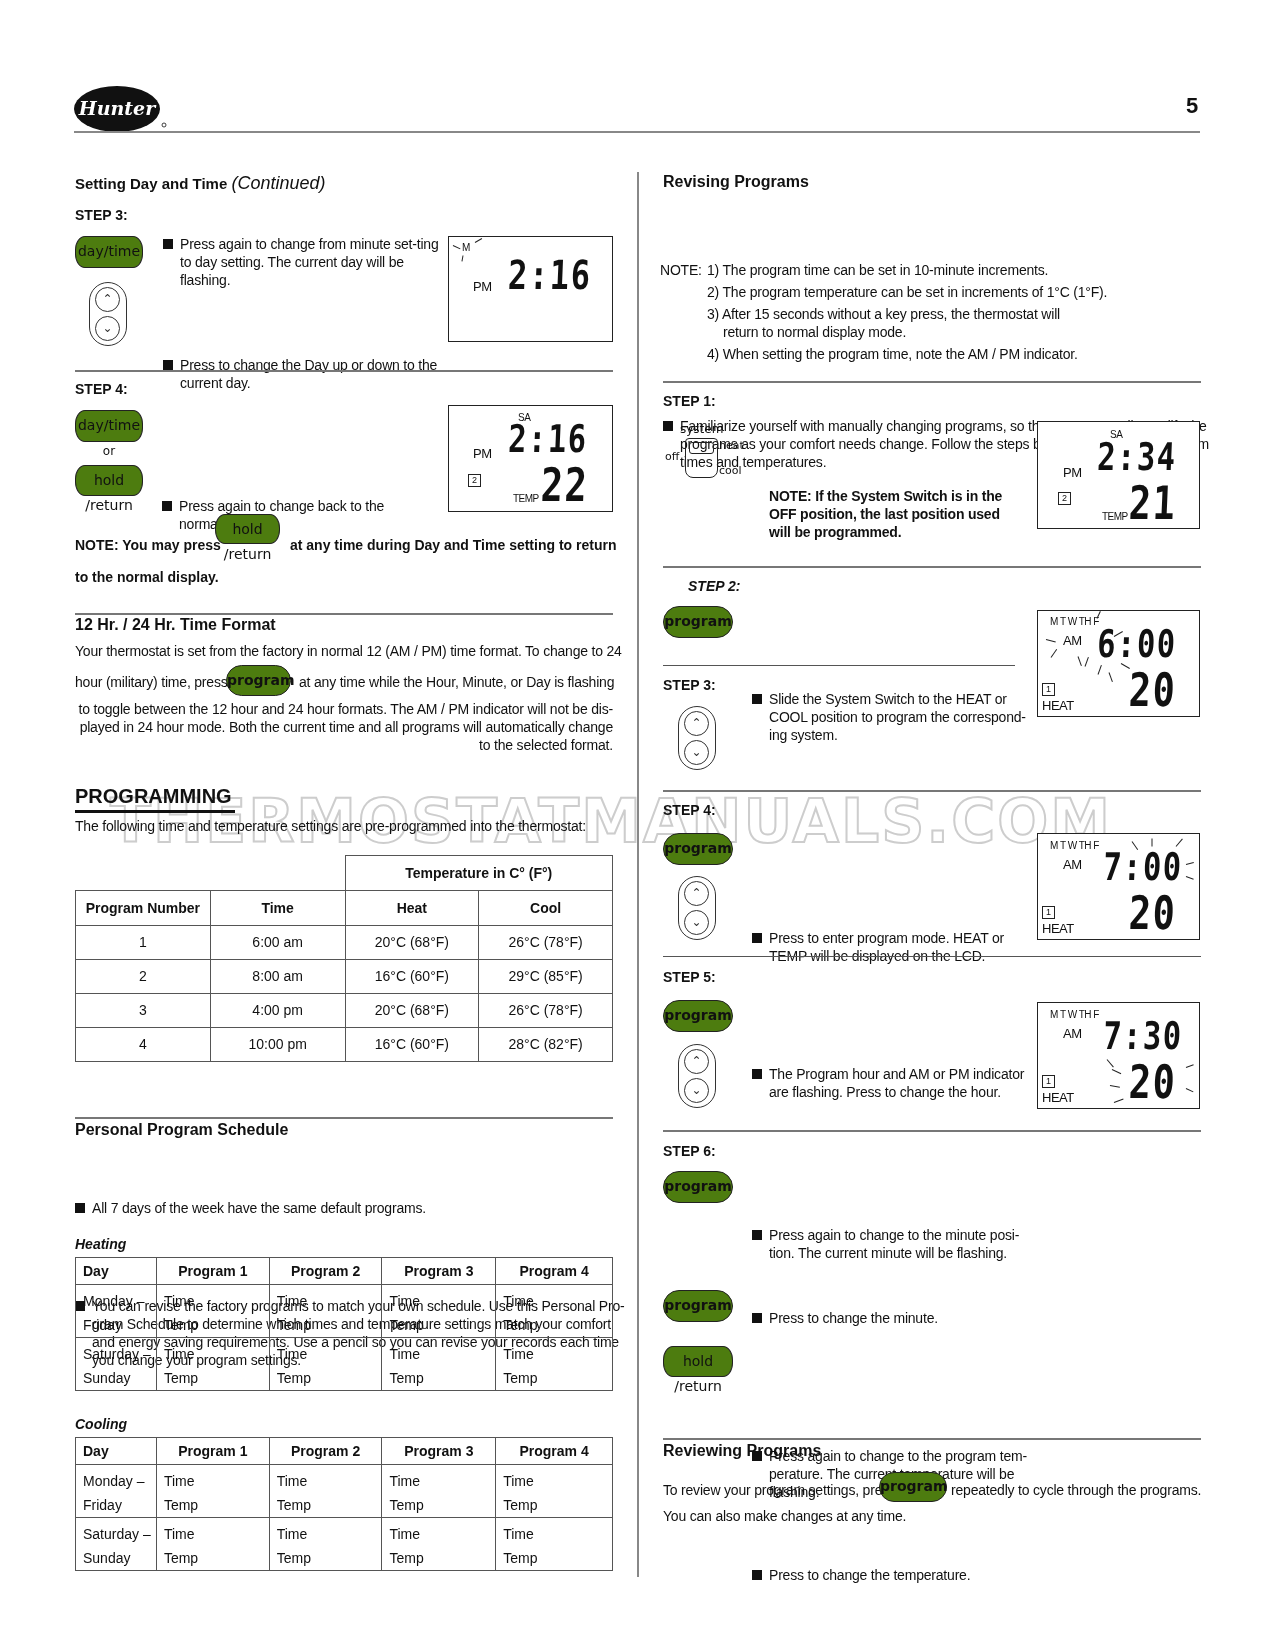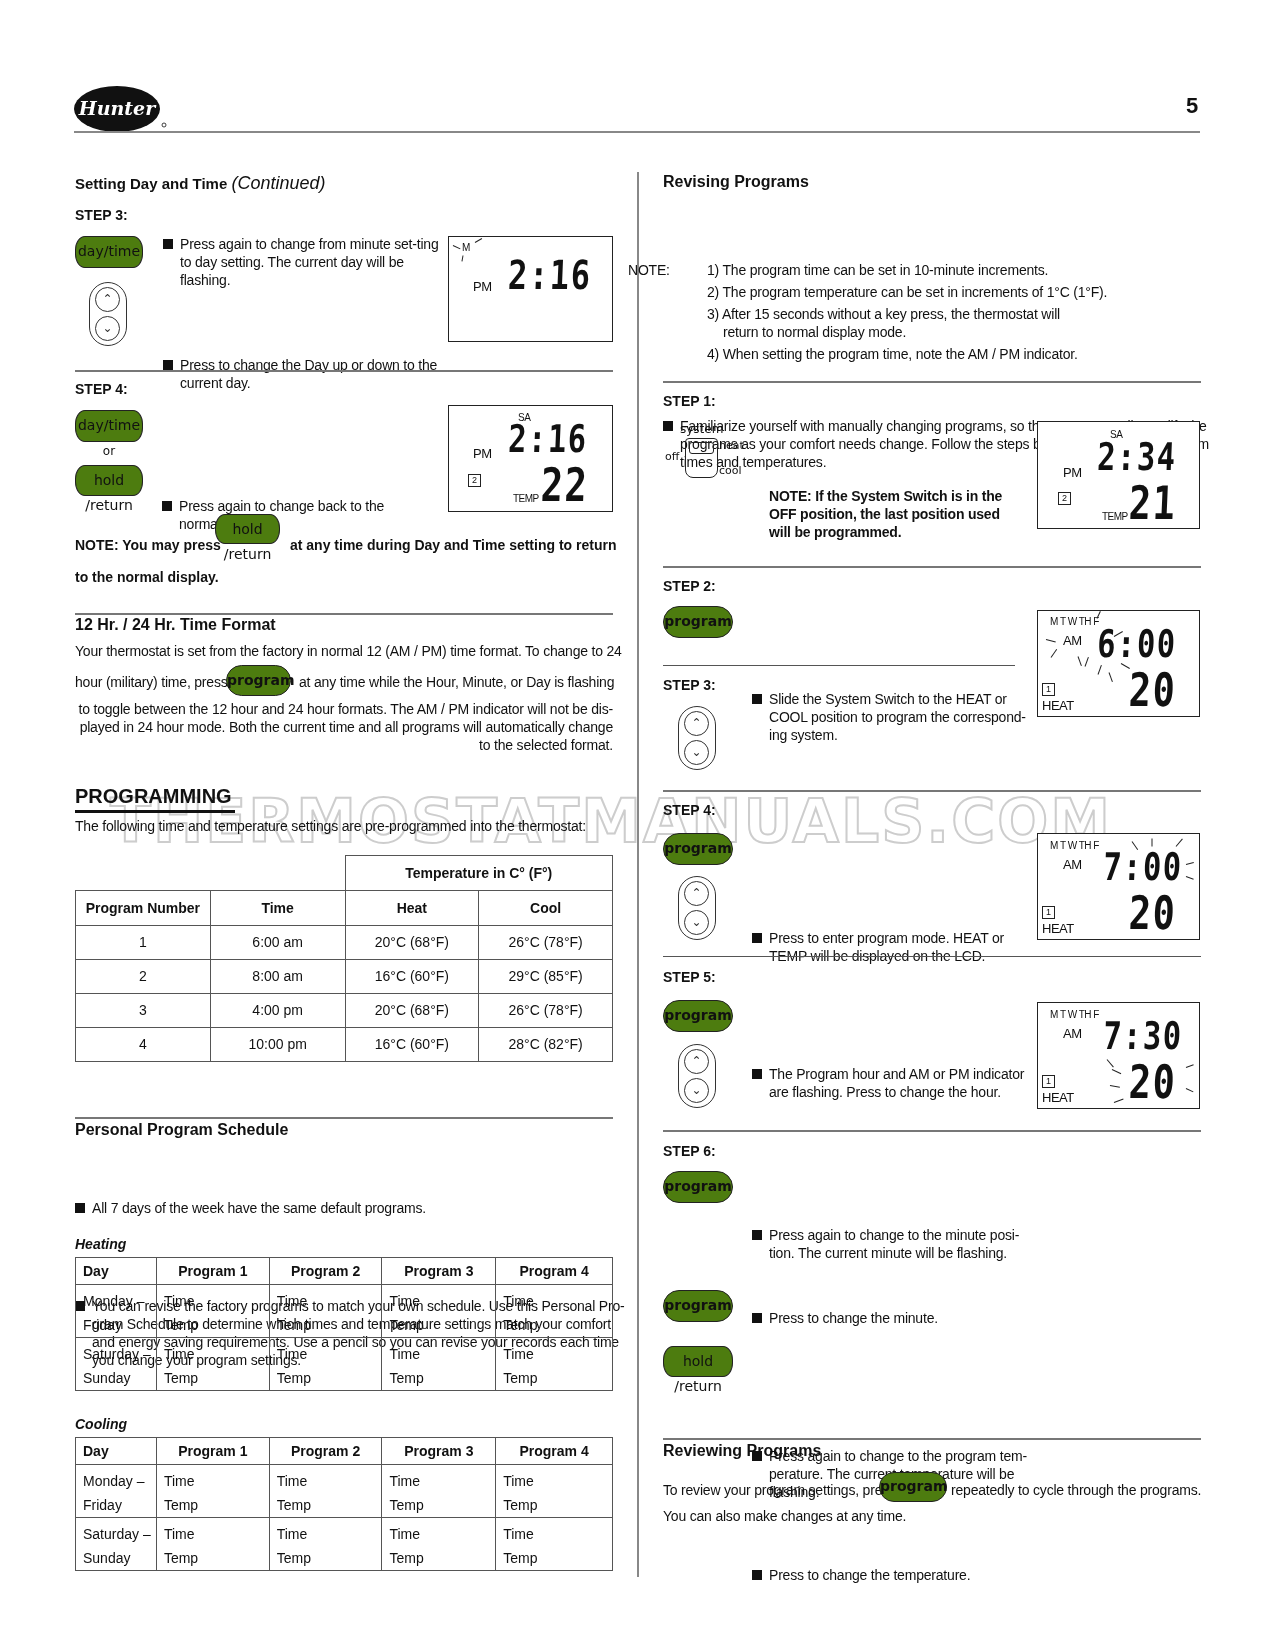--- a/index.html
+++ b/index.html
@@ -229,21 +229,21 @@
     <td><span>Time</span><br><span>Temp</span></td>
     <td><span>Time</span><br><span>Temp</span></td>
     <td><span>Time</span><br><span>Temp</span></td>
     <td><span>Time</span><br><span>Temp</span></td>
   </tr>
 </tbody>
   </table>
 
 <div class="abs h-sec" style="left:663px;top:173px;">Revising Programs</div>
 <div class="abs txt cond bullet" style="left:663px;top:201px;width:538px;">Familiarize yourself with manually changing programs, so that you can easily modify the programs as your comfort needs change. Follow the steps below to change the program times and temperatures.</div>
-<div class="abs txt cond" style="left:628px;top:261px;">NOTE:</div>
+<div class="abs txt cond" style="left:660px;top:261px;">NOTE:</div>
 <div class="abs txt cond" style="left:707px;top:261px;">1) The program time can be set in 10-minute increments.</div>
 <div class="abs txt cond" style="left:707px;top:283px;">2) The program temperature can be set in increments of 1°C (1°F).</div>
 <div class="abs txt cond" style="left:707px;top:305px;width:370px;text-indent:0;padding-left:16px;text-indent:-16px;">3) After 15 seconds without a key press, the thermostat will return to normal display mode.</div>
 <div class="abs txt cond" style="left:707px;top:345px;">4) When setting the program time, note the AM / PM indicator.</div>
 <div class="hrule" style="left:663px;top:381px;width:538px;"></div>
 
 <div class="abs h-step" style="left:663px;top:393px;">STEP 1:</div>
 <div class="abs" style="left:663px;top:420px;width:80px;height:60px;">
   <span class="abs" style="left:17px;top:2px;font-size:12px;font-family:'DejaVu Sans',sans-serif;">system</span>
   <span class="abs" style="left:2px;top:30px;font-size:11px;font-family:'DejaVu Sans',sans-serif;">off</span>
@@ -257,21 +257,21 @@
 <div class="lcd" style="left:1037px;top:421px;width:163px;height:108px;">
   <span class="lbl small" style="left:72px;top:7px;">SA</span>
   <span class="lbl" style="left:25px;top:43px;">PM</span>
   <span class="box" style="left:20px;top:70px;">2</span>
   <span class="lbl small" style="left:64px;top:89px;">TEMP</span>
   <span class="big" style="left:60px;top:16px;font-size:38px;">2:34</span>
   <span class="big" style="left:92px;top:58px;font-size:46px;">21</span>
 </div>
 <div class="hrule" style="left:663px;top:566px;width:538px;"></div>
 
-<div class="abs h-step" style="left:663px;top:578px;">STEP 2:</div>
+<div class="abs h-step" style="left:688px;top:578px;font-style:italic;">STEP 2:</div>
 <div class="key prog" style="left:663px;top:606px;width:70px;height:32px;line-height:29px;">program</div>
 <div class="abs txt cond bullet" style="left:752px;top:605px;width:270px;">Press to enter program mode. HEAT or TEMP will be displayed on the LCD.</div>
 <div class="hrule thin" style="left:663px;top:665px;width:352px;"></div>
 <div class="lcd" style="left:1037px;top:610px;width:163px;height:107px;">
   <span class="lbl small" style="left:12px;top:5px;">M T W TH F</span>
   <span class="lbl" style="left:25px;top:22px;">AM</span>
   <div class="flash" style="left:8px;top:28px;width:10px;transform:rotate(15deg);"></div>
   <div class="flash" style="left:13px;top:46px;width:10px;transform:rotate(-55deg);"></div>
   <div class="flash" style="left:40px;top:45px;width:10px;transform:rotate(70deg);"></div>
   <div class="flash" style="left:47px;top:55px;width:10px;transform:rotate(-70deg);"></div>

